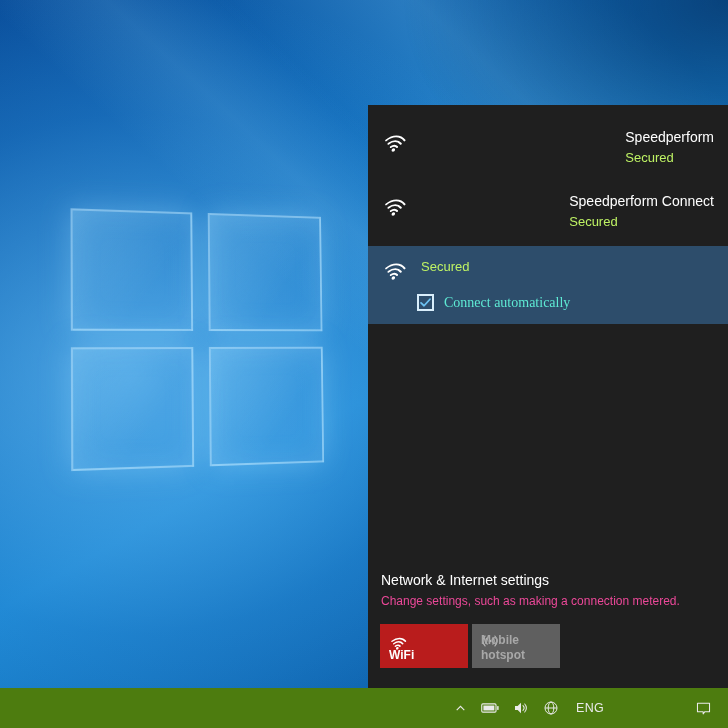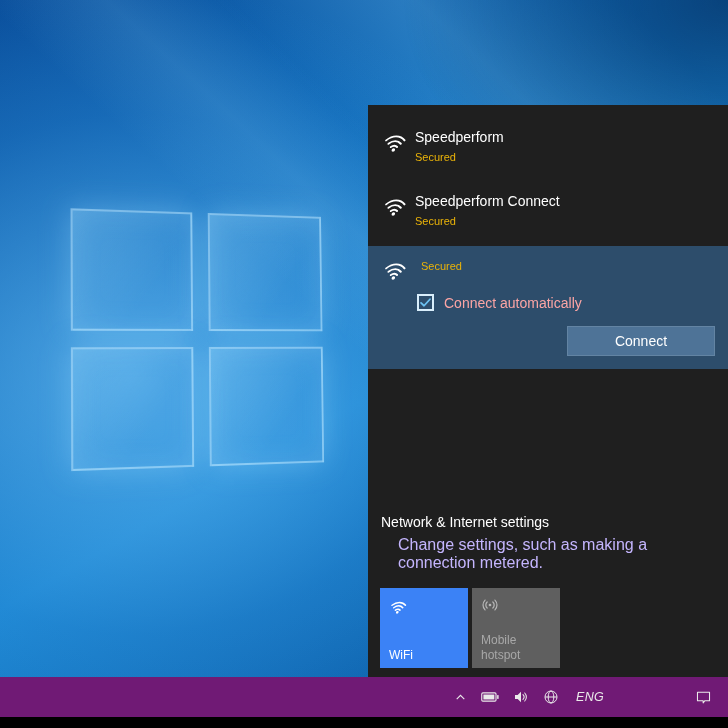--- a/index.html
+++ b/index.html
@@ -40,60 +40,60 @@
     box-shadow: 0 0 26px rgba(150,215,255,0.35), inset 0 0 28px rgba(165,220,255,0.18);
   }
 
   
   .flyout {
     position:absolute; top:105px; left:368px; right:0; bottom:40px;
     background:#1f1f1f;
   }
   .network-list { padding-top:13px; }
   .network-item {
-    display:flex; gap:7px; align-items:flex-start;
-    height:64px; padding:10px 14px; cursor:default;
+    display:flex; gap:28px; align-items:flex-start;
+    height:64px; padding:10px 14px; cursor:default;justify-content:space-between;
   }
   .wifi-glyph { transform: skewX(-12deg); flex:0 0 auto; margin-top:1px; }
   .net-name { font-size:14px; line-height:19px; color:#ffffff; }
-  .net-status { font-size:11px; line-height:21px; color:#eab308; }
+  .net-status { font-size:13px; line-height:21px; color:#bef264; }
 
   .network-item-selected { background:#2d4d6b; padding:10px 0 13px; }
   .network-item-selected .head { display:flex; gap:13px; align-items:flex-start; padding:0 14px; }
   .checkbox-row {
     display:flex; align-items:center; gap:10px;
-    margin:11px 14px 0 49px; font-size:14px; color:#fca5a5; cursor:default;
+    margin:11px 14px 0 49px; font-size:14px; color:#5eead4; cursor:default;font-family:Liberation Serif, serif;
   }
   .checkbox {
     width:17px; height:17px; border:2px solid #d9eefb; background:transparent;
     display:flex; align-items:center; justify-content:center; flex:0 0 auto;
   }
   .connect-row { display:flex; justify-content:flex-end; padding:0 13px; margin-top:15px; }
   .connect-btn {
     width:148px; height:30px; background:#4e7397; color:#ffffff;
     border:1px solid rgba(255,255,255,0.12); font-size:14px; font-family:inherit; cursor:default;
   }
 
   .flyout-footer { position:absolute; left:0; right:0; bottom:0; padding:0 12px 20px; }
   .settings-link {
     display:inline-block; font-size:14px; color:#ffffff; text-decoration:none;
     margin:0 0 6px 1px; cursor:default;
   }
-  .settings-desc { font-size:16px; color:#c4b5fd; margin:0 0 16px 18px; }
+  .settings-desc { font-size:12px; color:#ec4899; margin:0 0 16px 1px; }
   .tiles { display:flex; gap:4px; }
-  .tile { position:relative; width:88px; height:80px; background:#363636; cursor:default; }
+  .tile { position:relative; width:88px; height:44px; background:#363636; cursor:default;font-weight:bold; }
   .tile-icon { position:absolute; left:9px; top:8px; }
   .tile-label { position:absolute; left:9px; bottom:5px; font-size:12px; line-height:15px; color:#ffffff; max-width:70px; }
-  .tile-active { background:#3b82f6; }
+  .tile-active { background:#b91c1c; }
   .tile-disabled { background:#5f5f5f; }
   .tile-disabled .tile-label { color:#a8a8a8; }
   .tile-disabled svg { opacity:.55; }
 
   
-  .taskbar { position:absolute; left:0; right:0; bottom:11px; height:40px; background:#701a75;font-style:italic; }
+  .taskbar { position:absolute; left:0; right:0; bottom:0; height:40px; background:#4d7c0f; }
   .tray { position:absolute; right:0; top:0; height:100%; display:flex; align-items:center; }
   .tray-item { display:flex; align-items:center; justify-content:center; height:100%; padding:0 7px; }
   .lang-indicator { font-size:12.5px; color:#eaeaea; padding:0 10px; letter-spacing:.3px; }
   .tray-spacer { width:74px; }
   .tray-right-pad { width:9px; }
 </style>
 </head>
 <body>
 
 <div class="desktop">
@@ -159,23 +159,20 @@
 
       <div class="checkbox-row">
         <span class="checkbox">
           <svg viewBox="0 0 16 16" width="13" height="13">
             <path d="M2.5 8.5 L6.2 12 L13.5 4" fill="none" stroke="#6cc2f2" stroke-width="2.2" stroke-linecap="round" stroke-linejoin="round"></path>
           </svg>
         </span>
         <span>Connect automatically</span>
       </div>
 
-      <div class="connect-row">
-        <button class="connect-btn">Connect</button>
-      </div>
     </div>
   </div>
 
   <div class="flyout-footer">
     <a class="settings-link" href="#">Network &amp; Internet settings</a>
     <div class="settings-desc">Change settings, such as making a connection metered.</div>
 
     <div class="tiles">
 
       <div class="tile tile-active">

